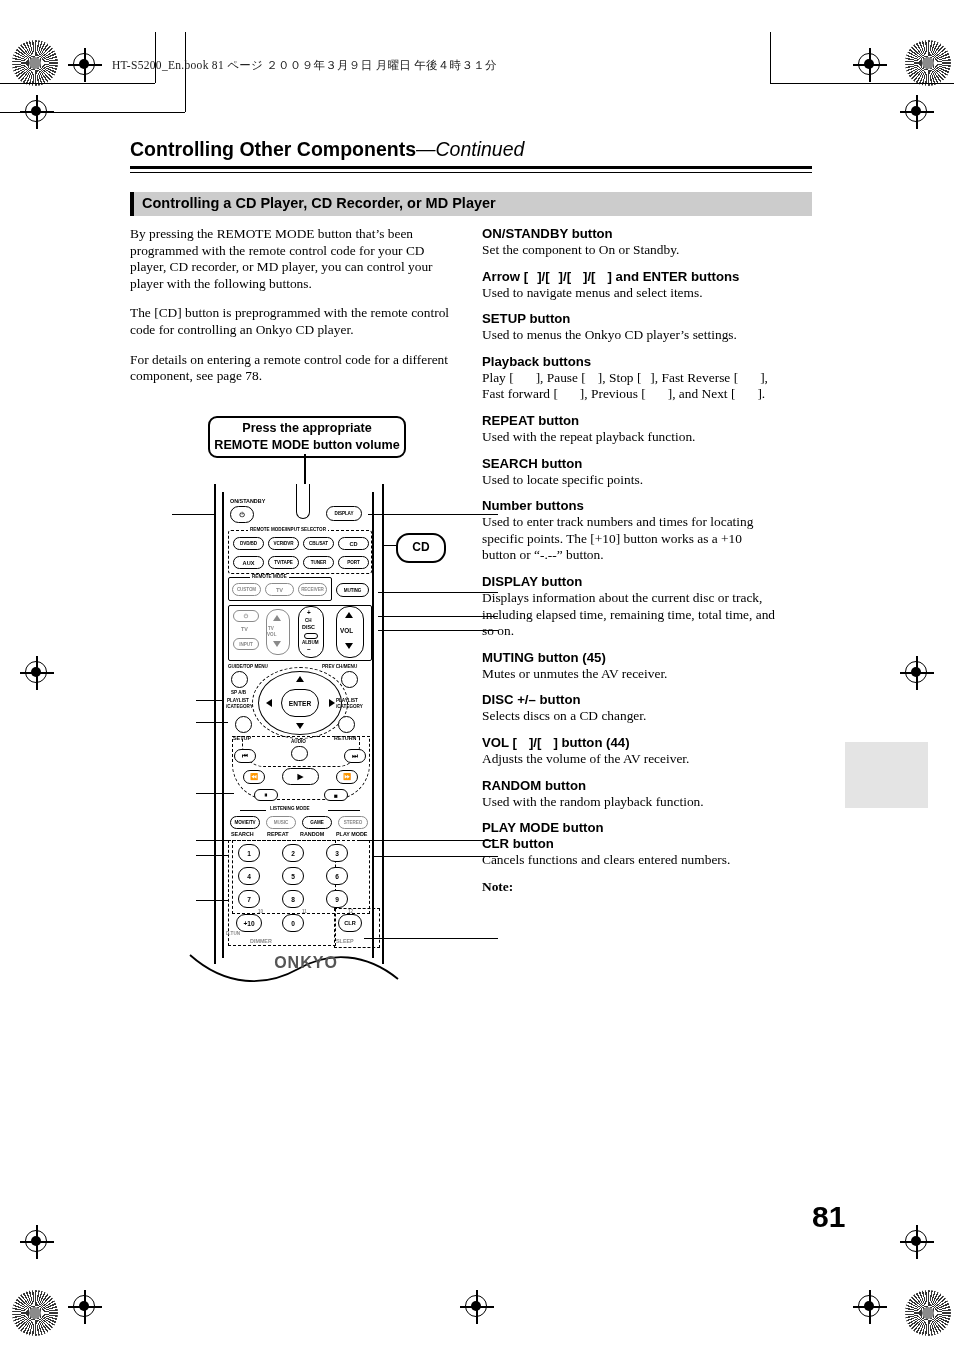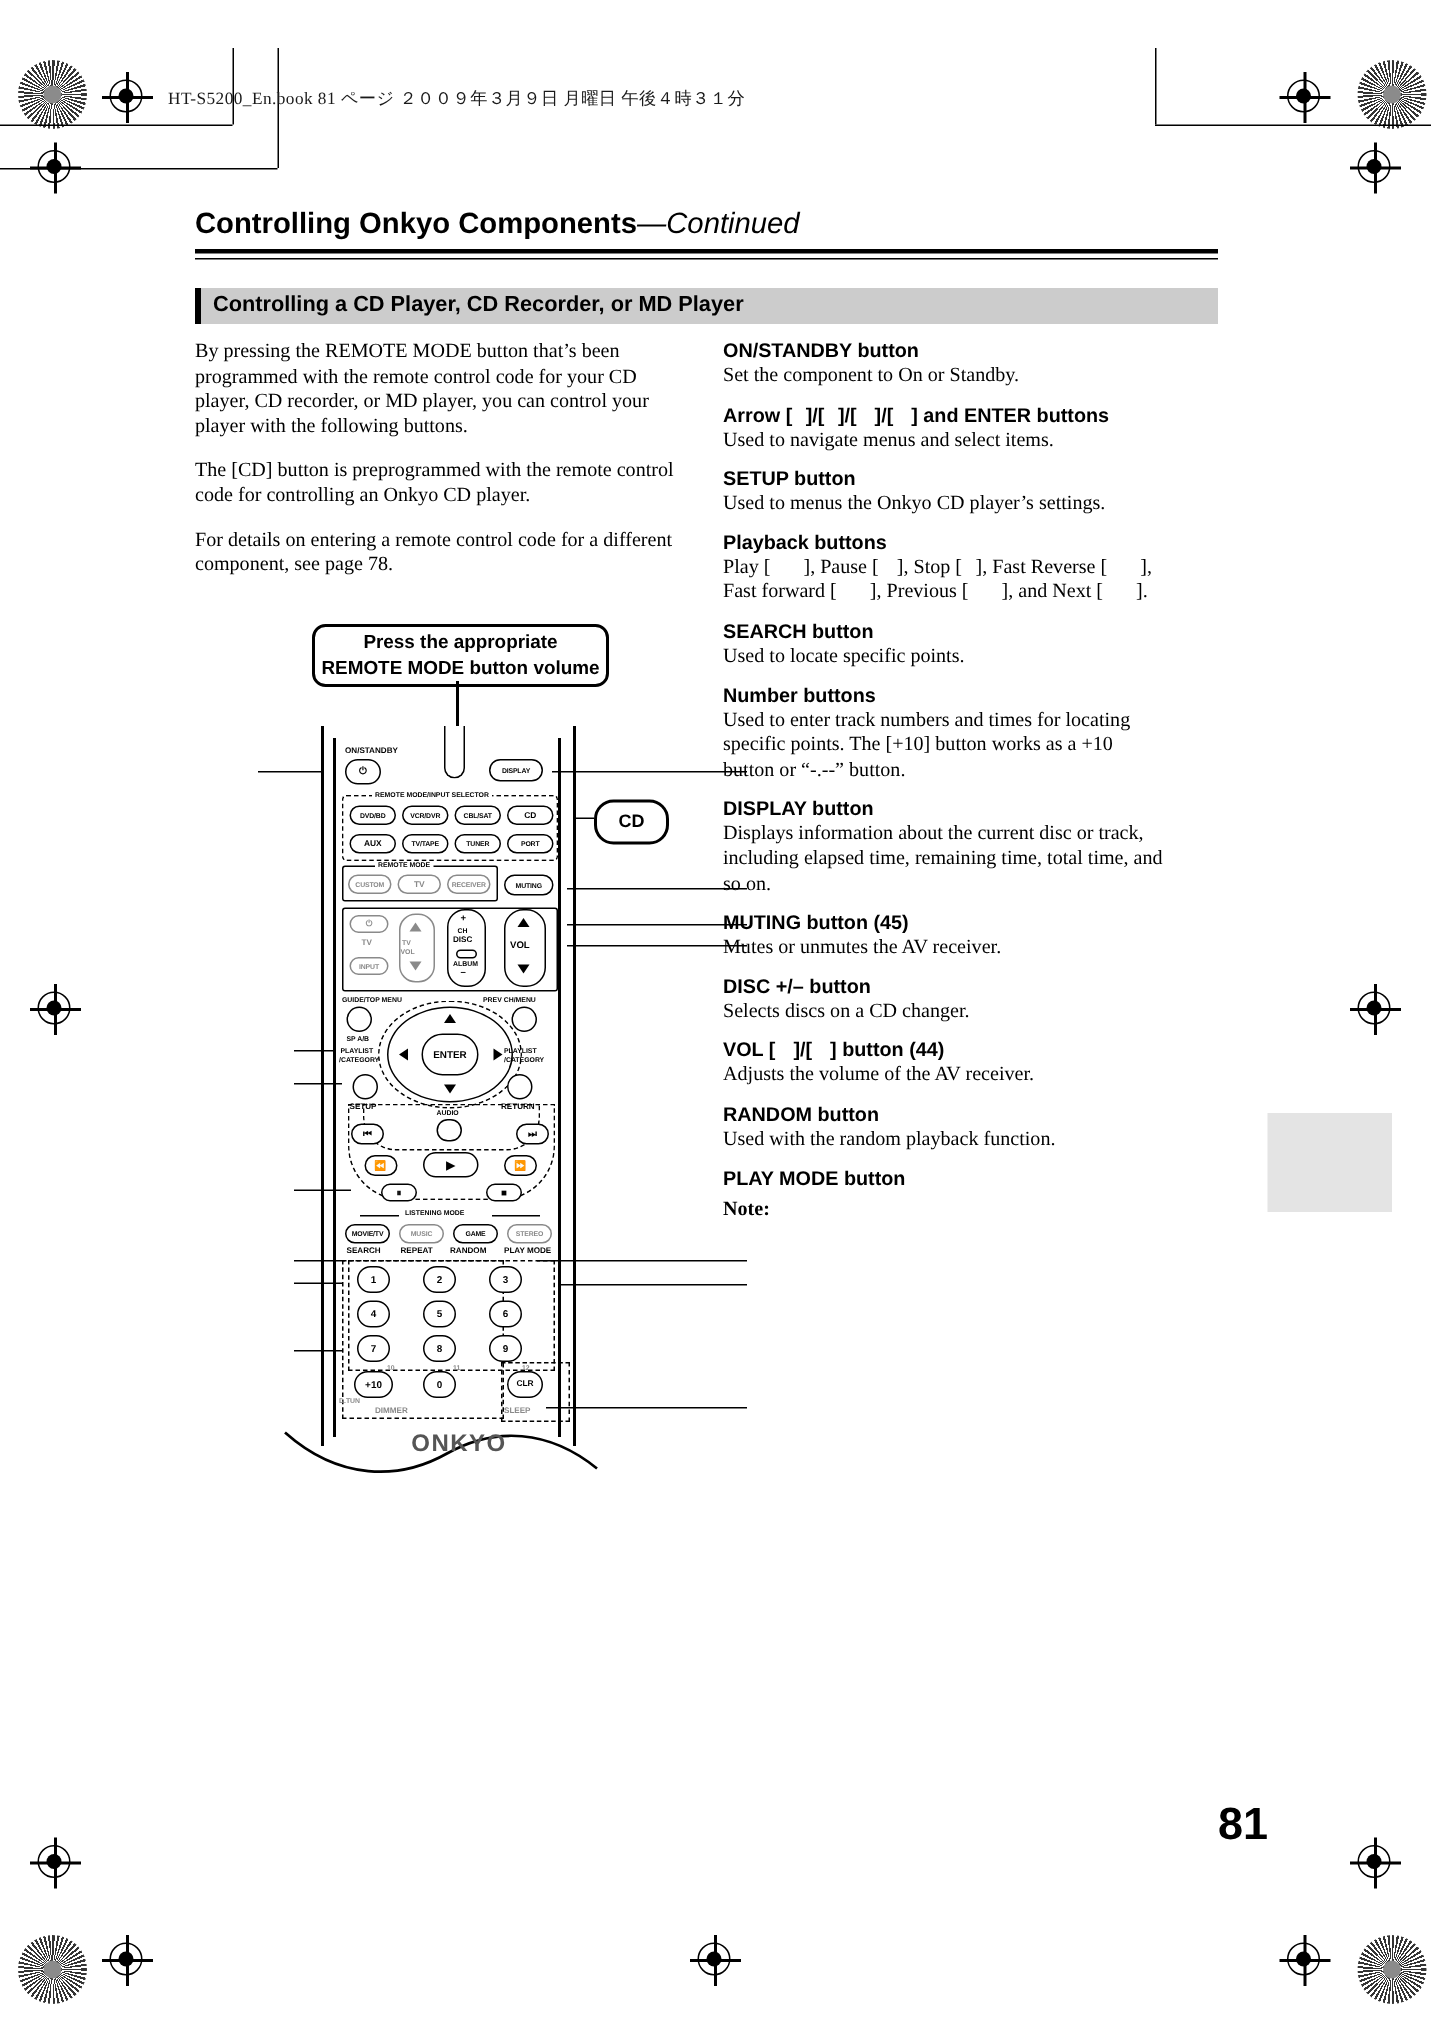--- a/index.html
+++ b/index.html
@@ -190,21 +190,21 @@
 <div class="cropline" style="left:0px;top:83px;width:155px;height:1.3px;"></div>
 <div class="cropline" style="left:0px;top:112px;width:185px;height:1.3px;"></div>
 <div class="cropline" style="left:155px;top:32px;width:1.3px;height:51px;"></div>
 <div class="cropline" style="left:185px;top:32px;width:1.3px;height:80px;"></div>
 <div class="cropline" style="left:770px;top:83px;width:184px;height:1.3px;"></div>
 <div class="cropline" style="left:770px;top:32px;width:1.3px;height:51px;"></div>
 
 <div class="bookline" style="left:112px;top:58px;">HT-S5200_En.book   81 ページ   ２００９年３月９日   月曜日   午後４時３１分</div>
 
 <div class="chapter-title">
-  <span>Controlling Onkyo Components</span><span class="cont">—Continued</span>
+  <span>Controlling Other Components</span><span class="cont">—Continued</span>
 </div>
 <div class="rule-thick"></div>
 <div class="rule-thin"></div>
 
 <div class="sec-band">
   <div class="bar"></div>
   <div class="txt">Controlling a CD Player, CD Recorder, or MD Player</div>
 </div>
 
 <div class="col-l">
@@ -395,20 +395,24 @@
   <div>
     <p class="deftitle">SETUP button</p>
     <p class="defbody">Used to menus the Onkyo CD player’s settings.</p>
   </div>
 
   <div>
     <p class="deftitle">Playback buttons</p>
     <p class="defbody">Play [<span class="blank b6"></span>], Pause [<span class="blank b4"></span>], Stop [<span class="blank b3"></span>], Fast Reverse [<span class="blank b6"></span>], Fast forward [<span class="blank b6"></span>], Previous [<span class="blank b6"></span>], and Next [<span class="blank b6"></span>].</p>
   </div>
 
+  <div>
+    <p class="deftitle">REPEAT button</p>
+    <p class="defbody">Used with the repeat playback function.</p>
+  </div>
 
   <div>
     <p class="deftitle">SEARCH button</p>
     <p class="defbody">Used to locate specific points.</p>
   </div>
 
   <div>
     <p class="deftitle">Number buttons</p>
     <p class="defbody">Used to enter track numbers and times for locating specific points. The [+10] button works as a +10 button or “-.--” button.</p>
   </div>
@@ -435,20 +439,24 @@
 
   <div>
     <p class="deftitle">RANDOM button</p>
     <p class="defbody">Used with the random playback function.</p>
   </div>
 
   <div>
     <p class="deftitle">PLAY MODE button</p>
   </div>
 
+  <div>
+    <p class="deftitle">CLR button</p>
+    <p class="defbody">Cancels functions and clears entered numbers.</p>
+  </div>
 
   <div>
     <p class="notehdr">Note:</p>
   </div>
 </div>
 
 <div class="thumbtab"></div>
 <div class="pageno">81</div>
 
 </body></html>

